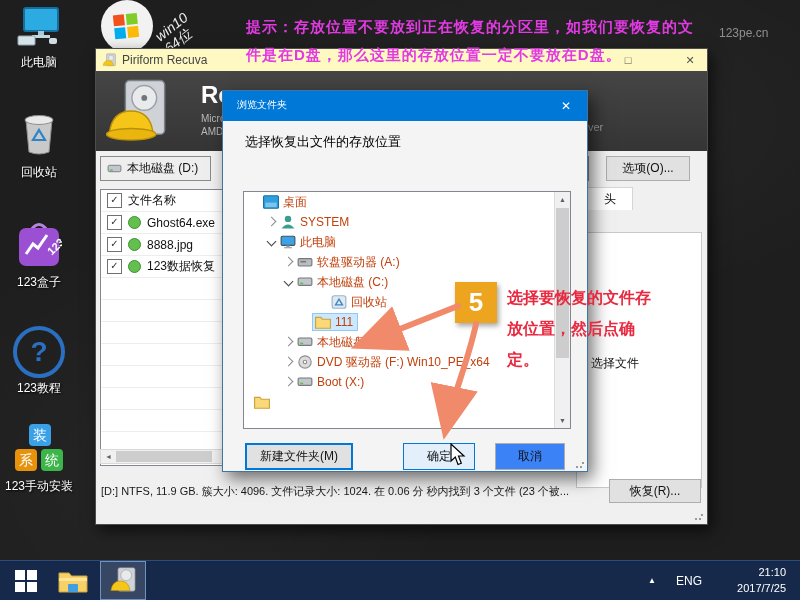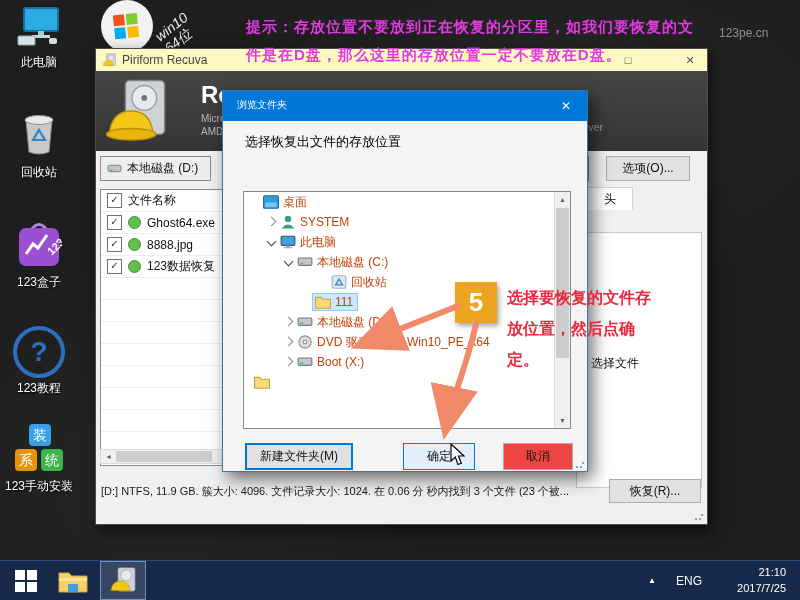--- a/index.html
+++ b/index.html
@@ -85,21 +85,21 @@
   .ticon{width:16px;height:14px;flex:0 0 auto;margin:0 4px 0 2px;}
   .selbox{display:flex;align-items:center;background:#cce8ff;border:1px solid #90c8f6;padding:1px 4px 1px 0;text-align:center;}
   .selbox .ticon{margin-left:2px;}
   .vscroll{position:absolute;right:0;top:0;width:16px;height:100%;background:#f0f0f0;border-left:1px solid #dcdcdc;box-sizing:border-box;}
   .vsarrow{position:absolute;left:0;width:15px;height:15px;font-size:7px;color:#606060;text-align:center;line-height:15px;cursor:pointer;}
   .vthumb{position:absolute;left:1px;top:16px;width:13px;height:150px;background:#cdcdcd;cursor:pointer;}
   .dbtn{position:absolute;top:352px;height:27px;font-size:12px;color:#111;text-align:center;
         box-sizing:border-box;cursor:pointer;}
   .bnew{left:22px;width:108px;background:#e1e1e1;border:2px solid #0078d7;line-height:23px;}
   .bok{left:180px;width:72px;background:#e3f0fb;border:1px solid #0078d7;line-height:25px;}
-  .bcancel{left:280px;width:70px;background:#ef4444;border:1px solid #adadad;line-height:25px;}
+  .bcancel{left:272px;width:70px;background:#3b82f6;border:1px solid #adadad;line-height:25px;}
 
   
   .tb{position:absolute;left:0;top:560px;width:800px;height:40px;background:#17294a;
       border-top:1px solid #2e4c79;z-index:10;box-sizing:border-box;}
   .tbtnq{position:absolute;top:0;height:39px;display:flex;align-items:center;justify-content:center;cursor:pointer;}
   .tapp{background:rgba(255,255,255,0.14);border:1px solid #6f93bd;box-sizing:border-box;}
   .tray{position:absolute;top:0;height:39px;color:#fff;display:flex;align-items:center;cursor:pointer;}
   .clock{position:absolute;right:14px;top:3px;width:90px;text-align:right;color:#fff;font-size:11px;line-height:16px;cursor:default;}
 </style>
 </head>
@@ -282,20 +282,30 @@
           </span>
         <svg class="ticon" viewBox="0 0 14 12">
             <rect x="1" y="1" width="12" height="8" rx="1" fill="#3ba3e8" stroke="#4a4f54"></rect>
             <rect x="5.5" y="9" width="3" height="1.5" fill="#9aa0a6"></rect>
             <rect x="3.5" y="10.5" width="7" height="1" fill="#9aa0a6"></rect>
           </svg>
         <span>此电脑</span>
       </div>
       <div class="trow" style="padding-left:38px;">
         <span class="chevslot">
+            <span class="chev cr"></span>
+          </span>
+        <svg class="ticon" viewBox="0 0 14 12">
+            <rect x="1" y="3" width="12" height="6.5" rx="1" fill="#b9bdc2" stroke="#74787c"></rect>
+            <rect x="3" y="5" width="5" height="1.4" fill="#74787c"></rect>
+          </svg>
+        <span>软盘驱动器 (A:)</span>
+      </div>
+      <div class="trow" style="padding-left:38px;">
+        <span class="chevslot">
             <span class="chev cd"></span>
           </span>
         <svg class="ticon" viewBox="0 0 14 12">
             <rect x="1" y="2.5" width="12" height="6.5" rx="1" fill="#c3c7cc" stroke="#75797e"></rect>
             <rect x="2.8" y="6.5" width="2.6" height="1.4" fill="#59c24a"></rect>
           </svg>
         <span>本地磁盘 (C:)</span>
       </div>
       <div class="trow" style="padding-left:72px;">
         <span class="chevslot"></span>

